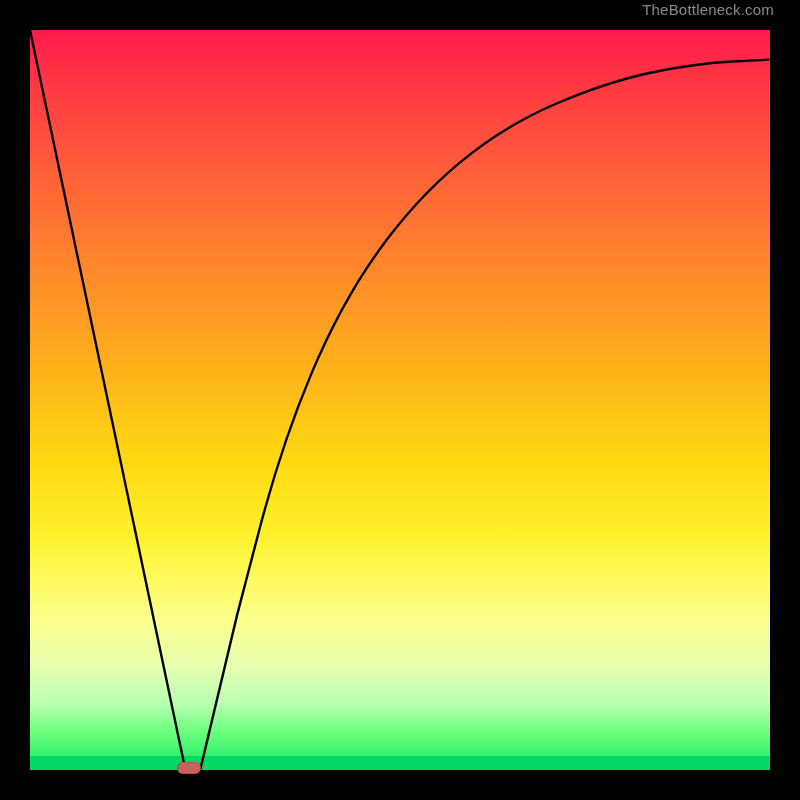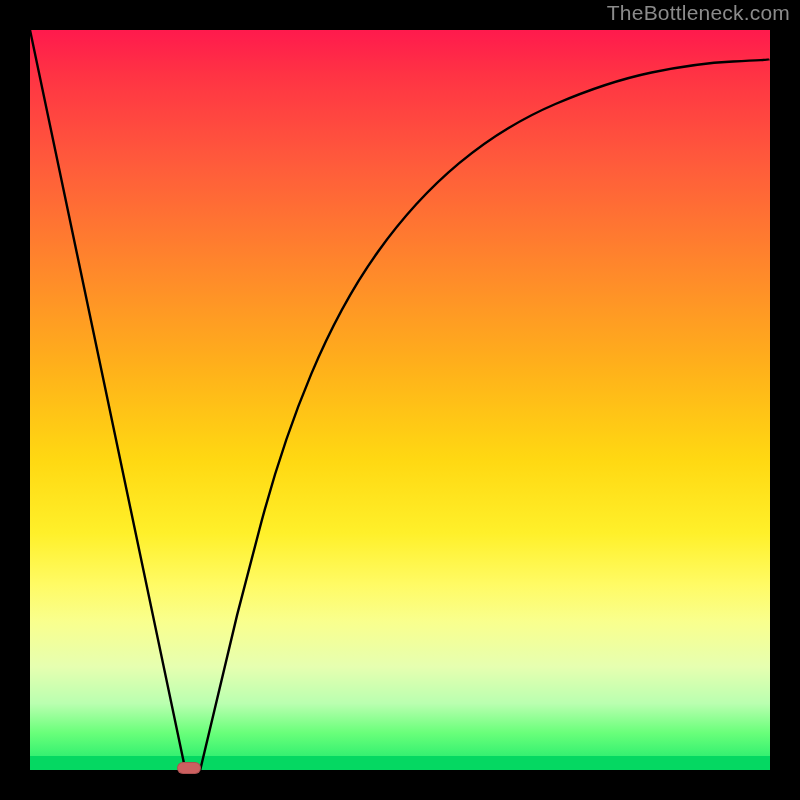--- a/index.html
+++ b/index.html
@@ -59,23 +59,23 @@
     width: 24px;
     height: 12px;
     border-radius: 6px;
     background: #cc6060;
     transform: translate(-50%, -50%);
     box-shadow: 0 0 0 1px rgba(0,0,0,0.15) inset;
   }
   .watermark {
     position: absolute;
     top: 1px;
-    right: 10px;
+    right: 26px;
     color: #8b8b8b;
-    font-size: 21px;
+    font-size: 15px;
     letter-spacing: 0.2px;
   }
 </style>
 </head>
 <body>
 
 <div class="stage">
 
   <div class="plot-bg"></div>
   <div class="bottom-band"></div>

